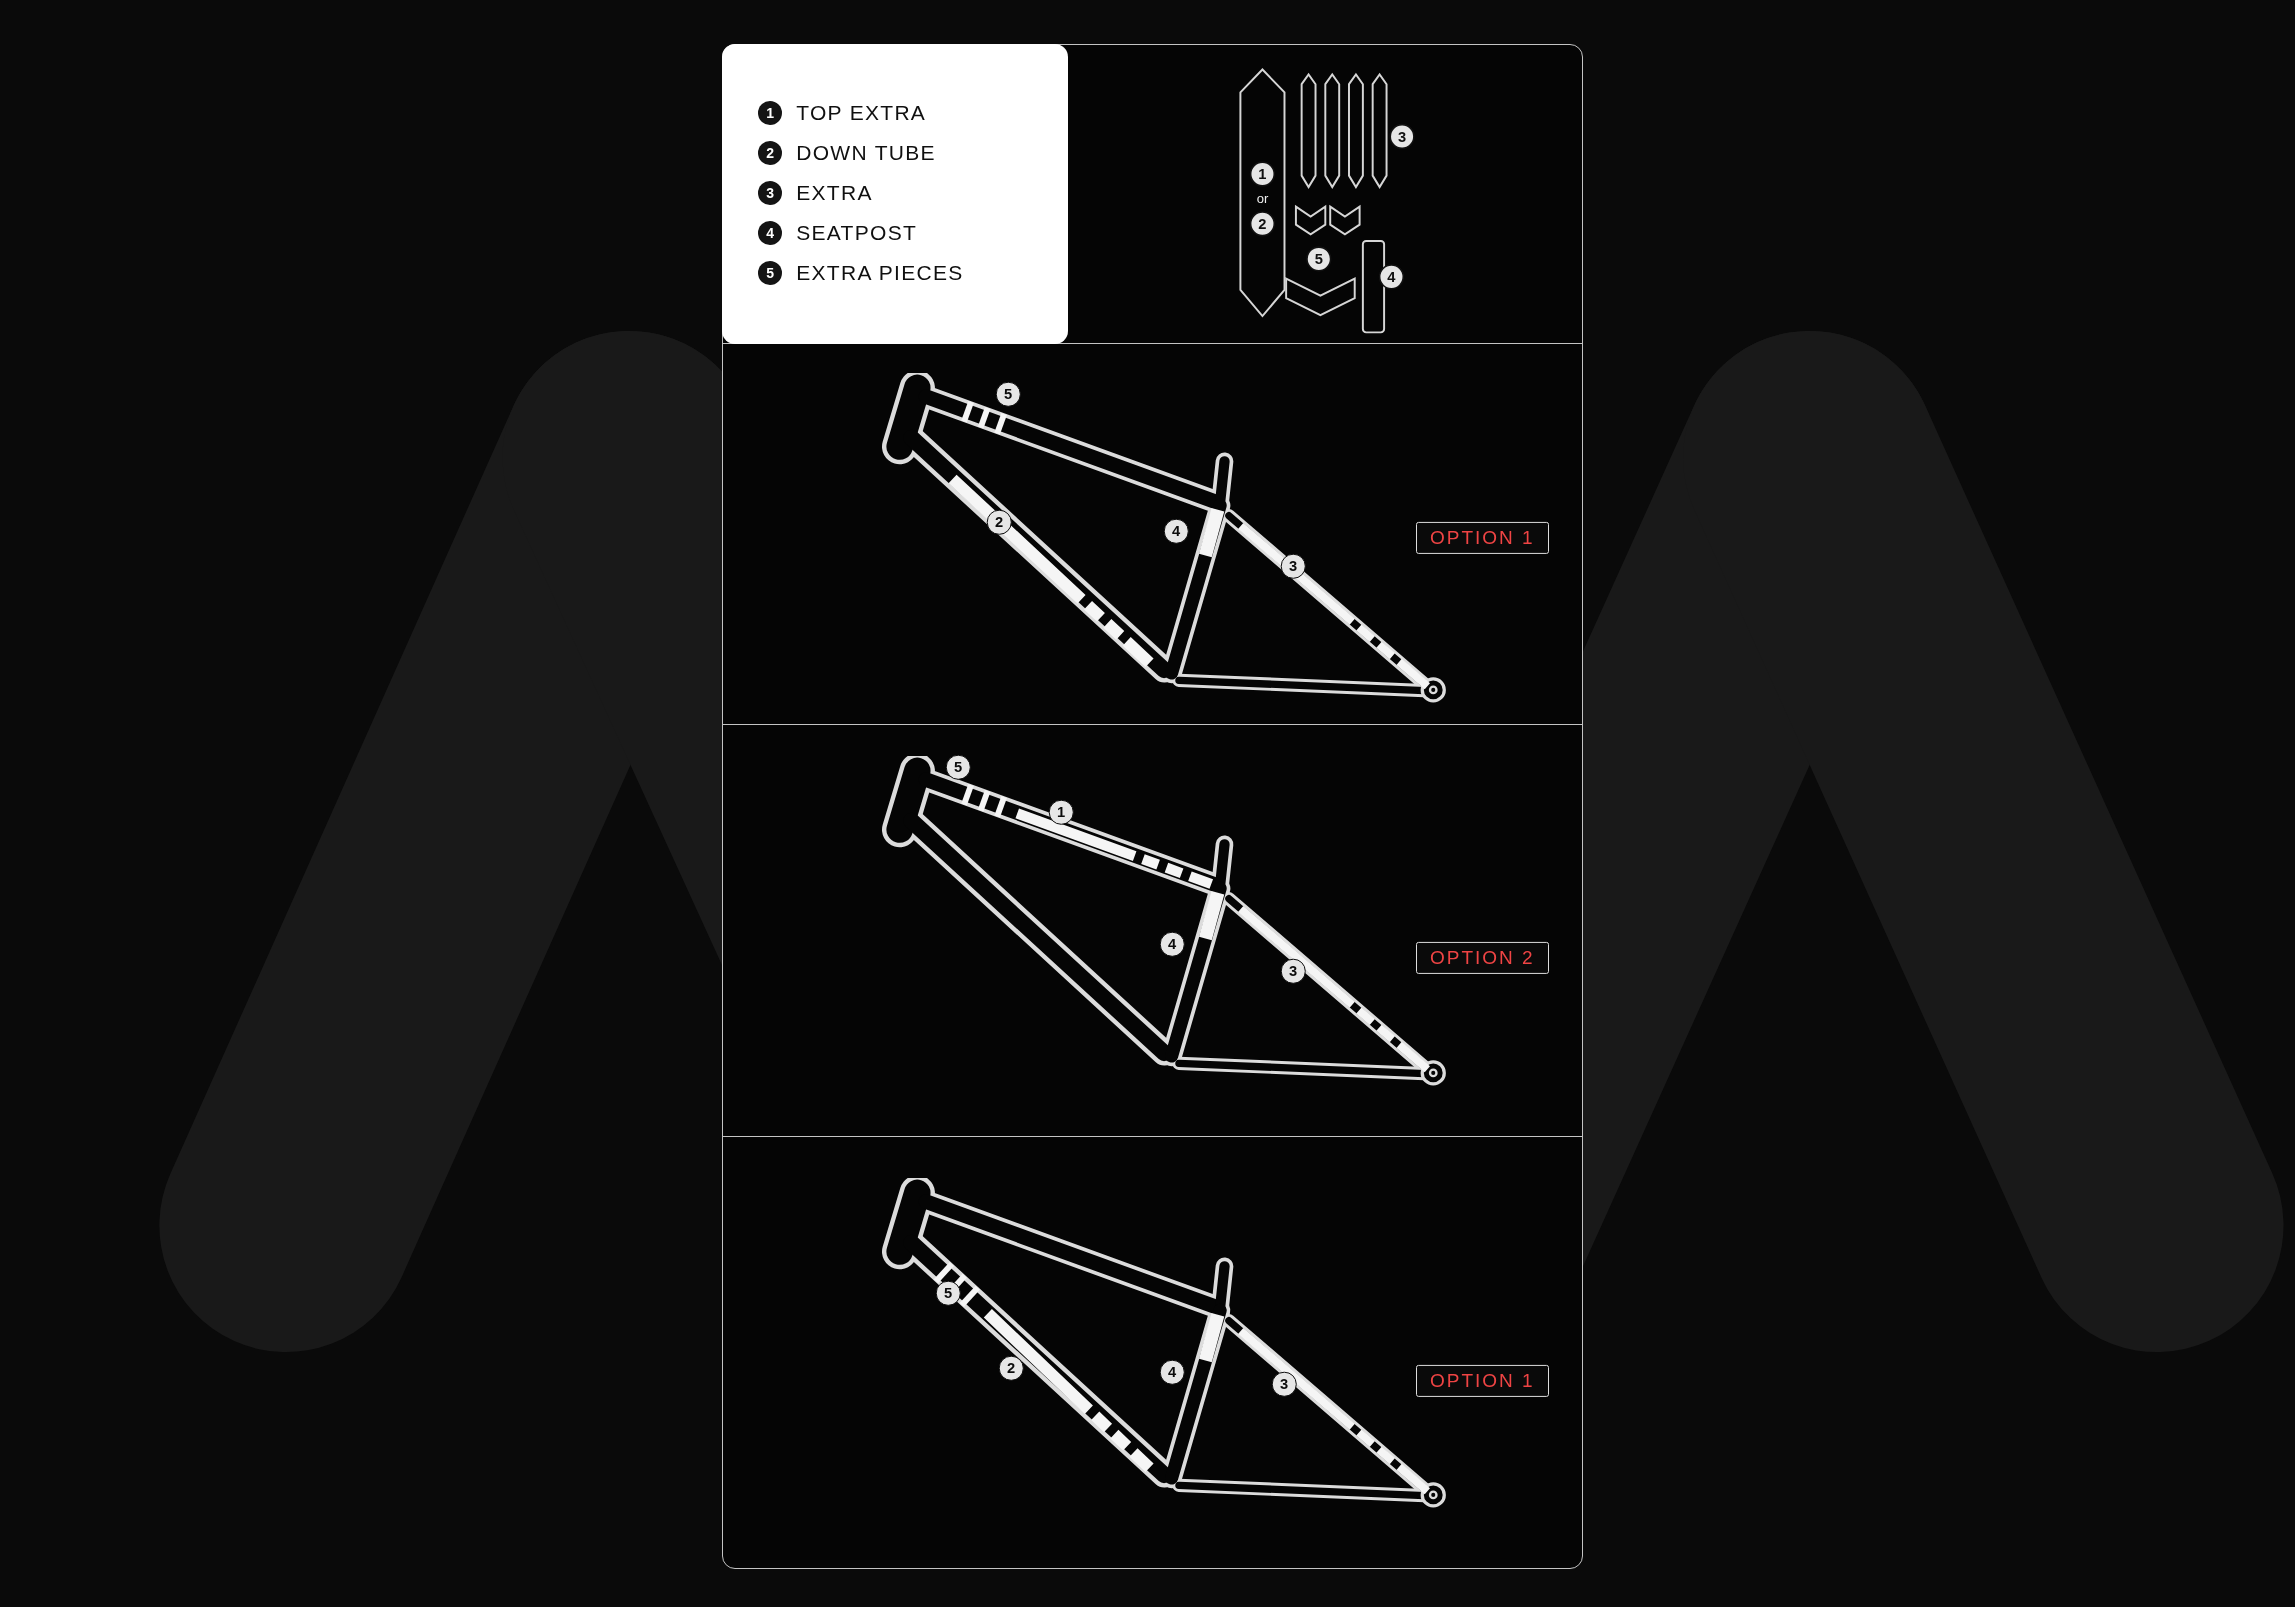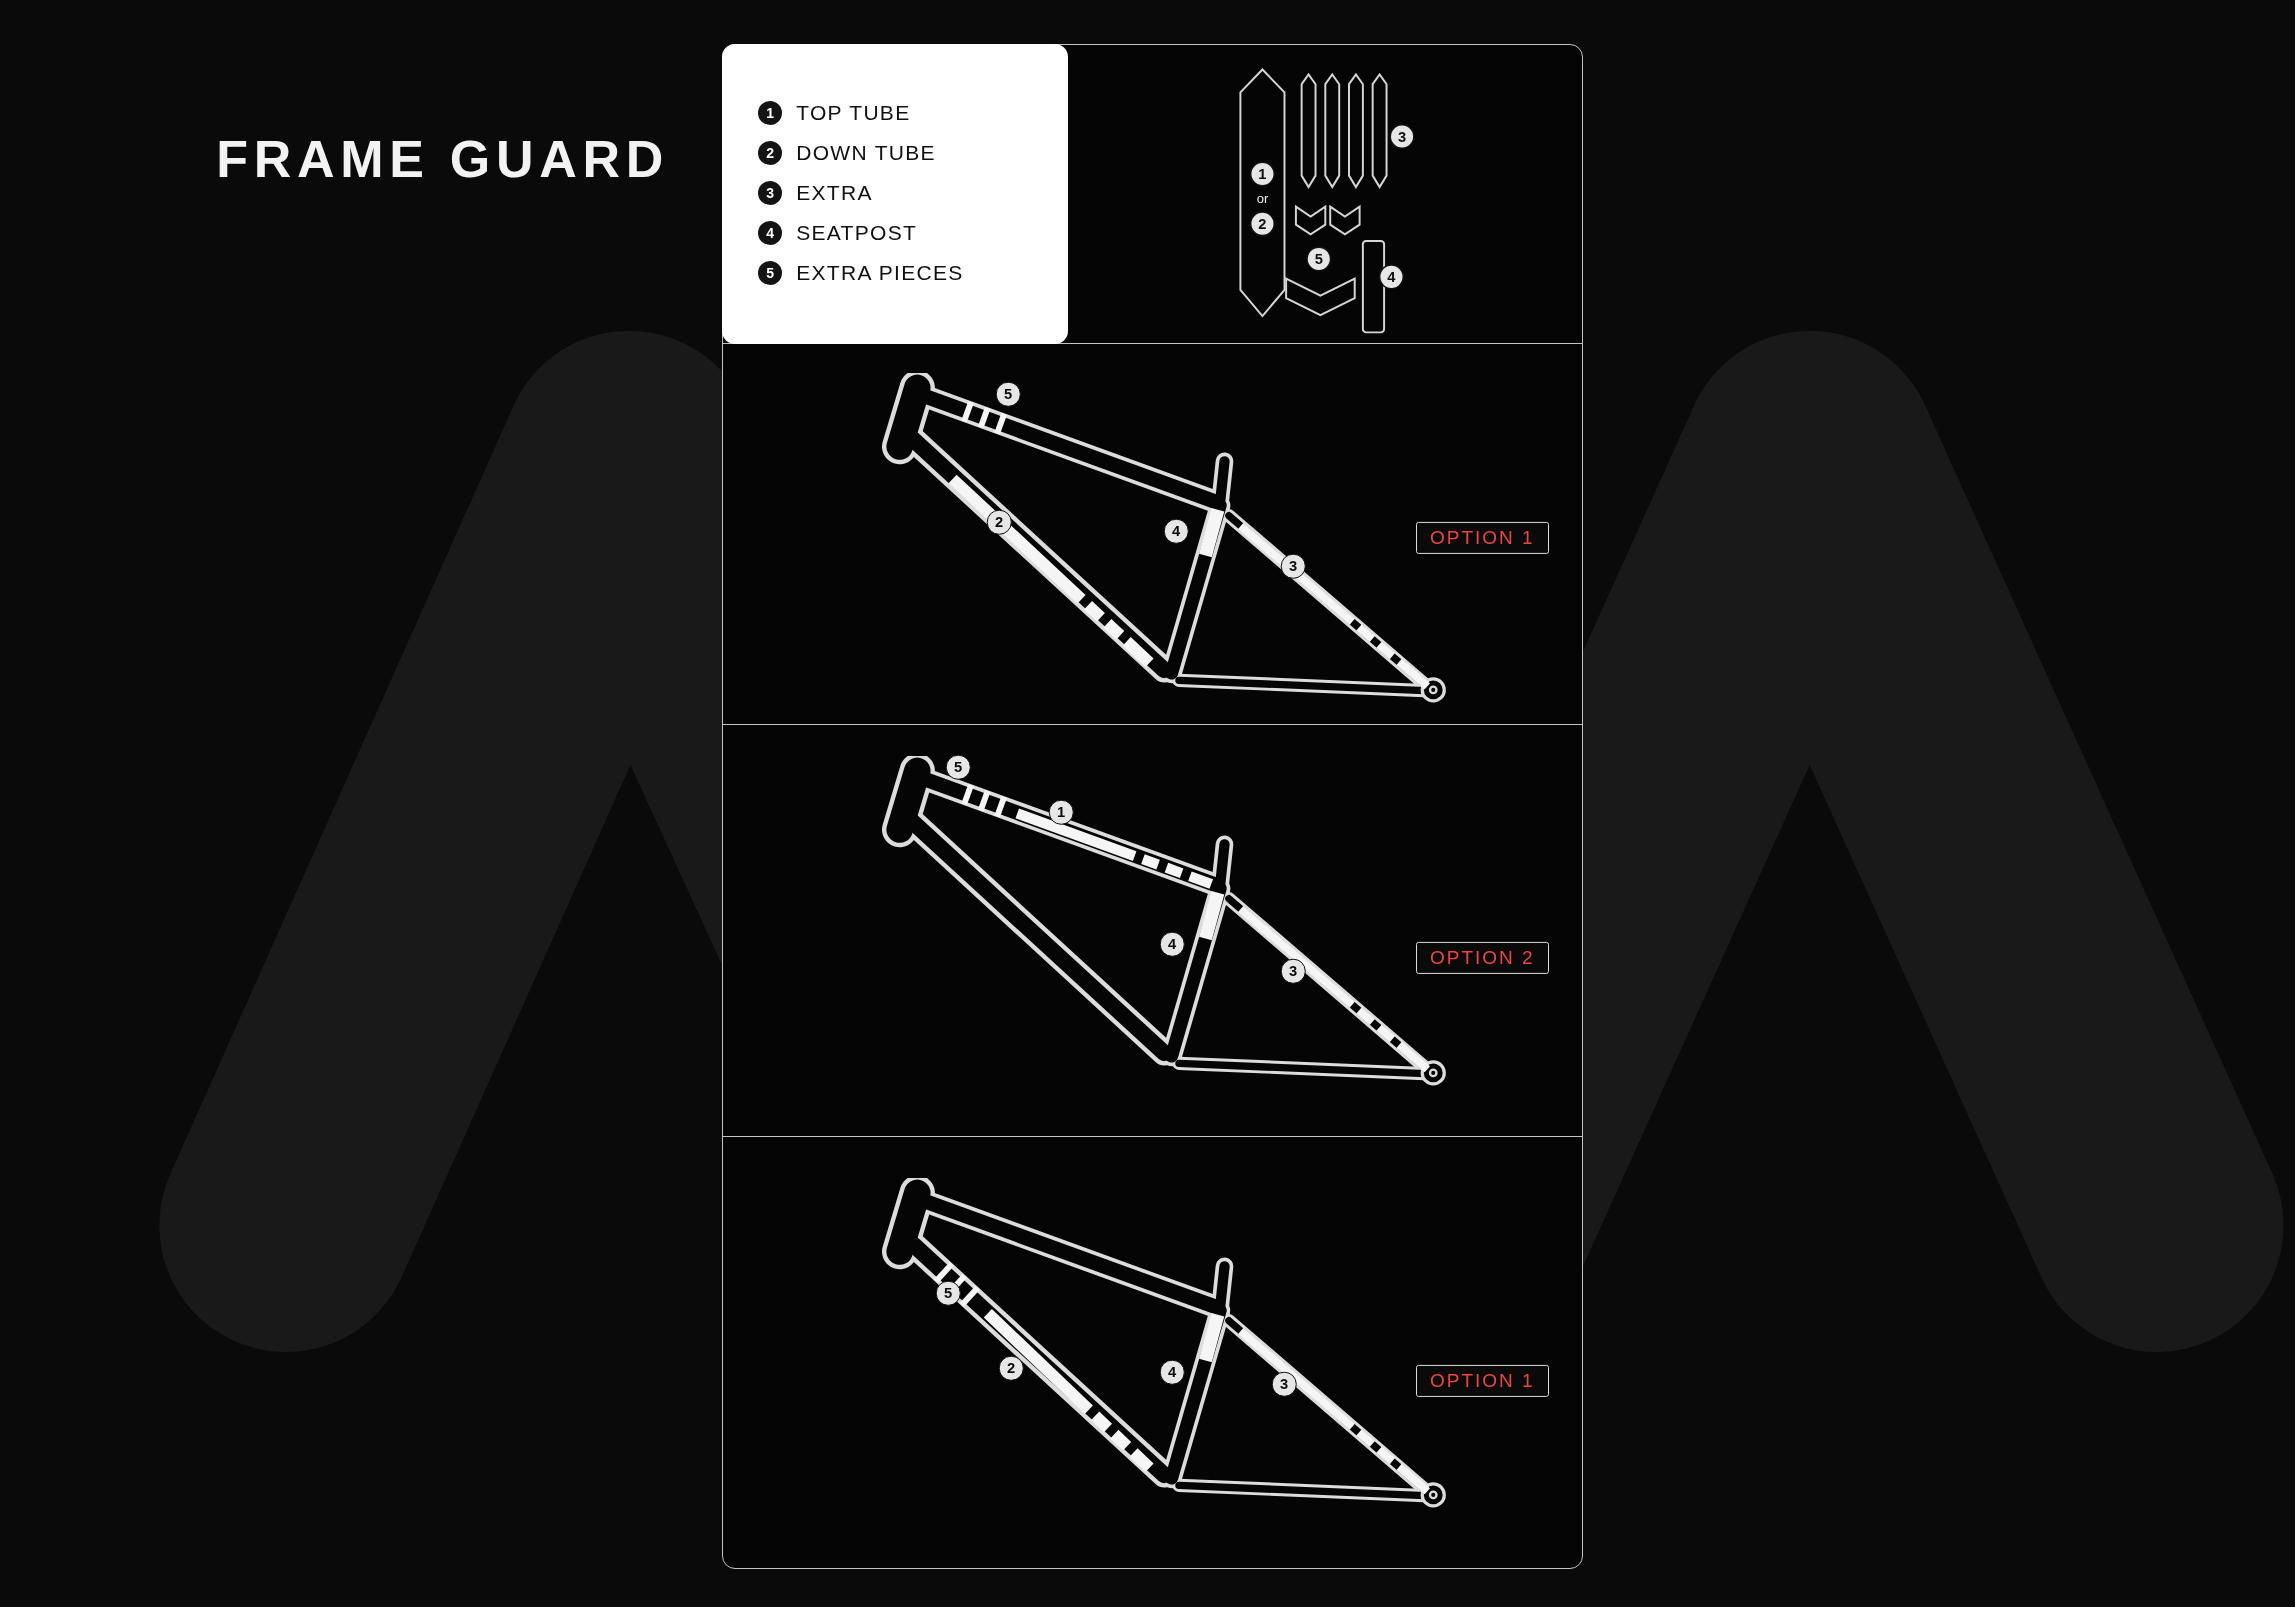--- a/index.html
+++ b/index.html
@@ -108,31 +108,30 @@
           <line x1="236" y1="97" x2="372" y2="214" stroke-width="5"></line>
           <line x1="202" y1="209" x2="369" y2="216" stroke-width="5"></line>
         </g>
         <circle cx="375" cy="215.5" r="7.5" fill="#050505" stroke="#dcdcdc" stroke-width="2.2"></circle>
         <circle cx="375" cy="215.5" r="2.2" fill="none" stroke="#dcdcdc" stroke-width="1.6"></circle>
       </g>
     </defs>
   </svg>
 
   <div class="title">
-    <div>FRAME GUARD</div>
   </div>
 
   <div class="content">
 
     <div class="row-header">
 
       <div class="legend">
         <div class="legend-row">
           <span class="legend-num">1</span>
-          <span class="legend-label">TOP TUBE</span>
+          <span class="legend-label">TOP EXTRA</span>
         </div>
         <div class="legend-row">
           <span class="legend-num">2</span>
           <span class="legend-label">DOWN TUBE</span>
         </div>
         <div class="legend-row">
           <span class="legend-num">3</span>
           <span class="legend-label">EXTRA</span>
         </div>
         <div class="legend-row">

